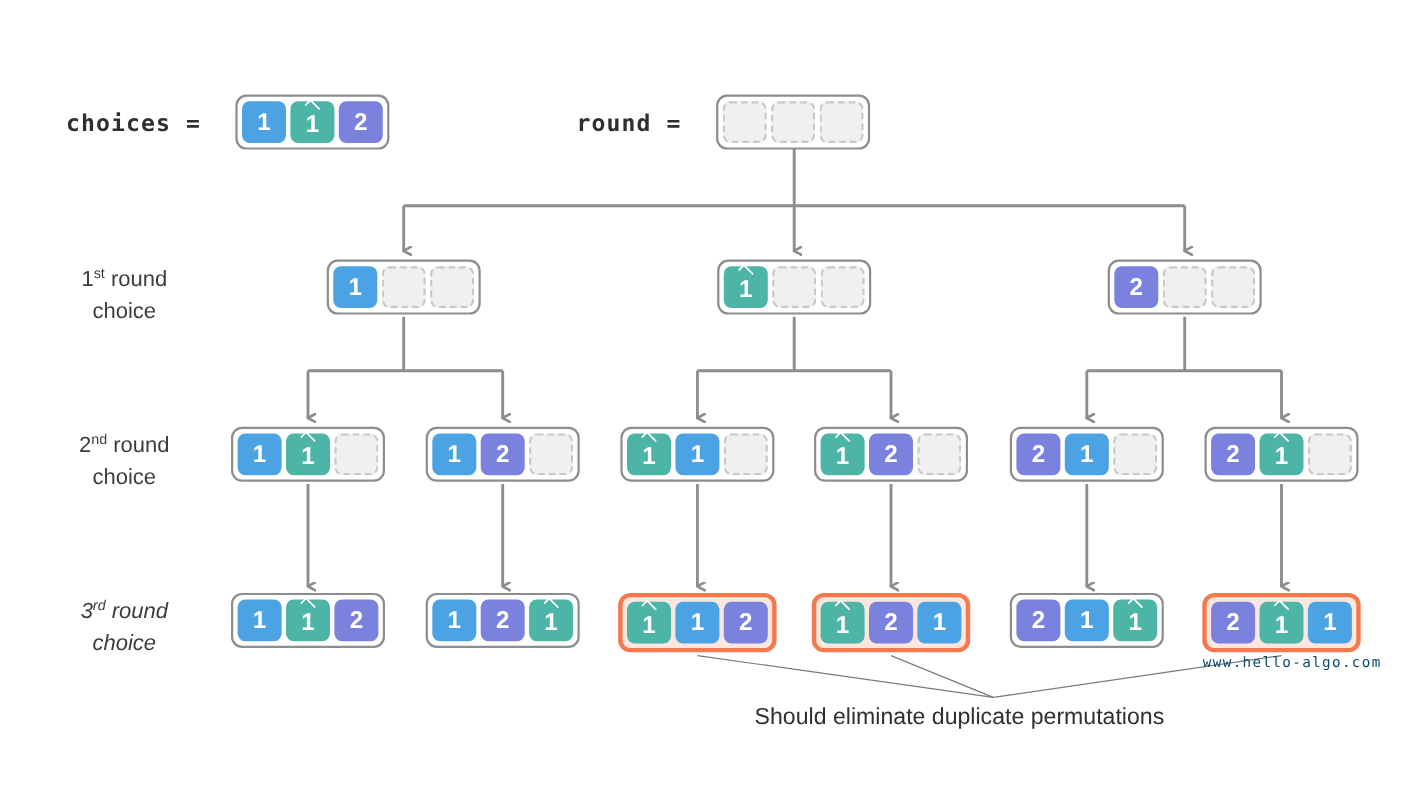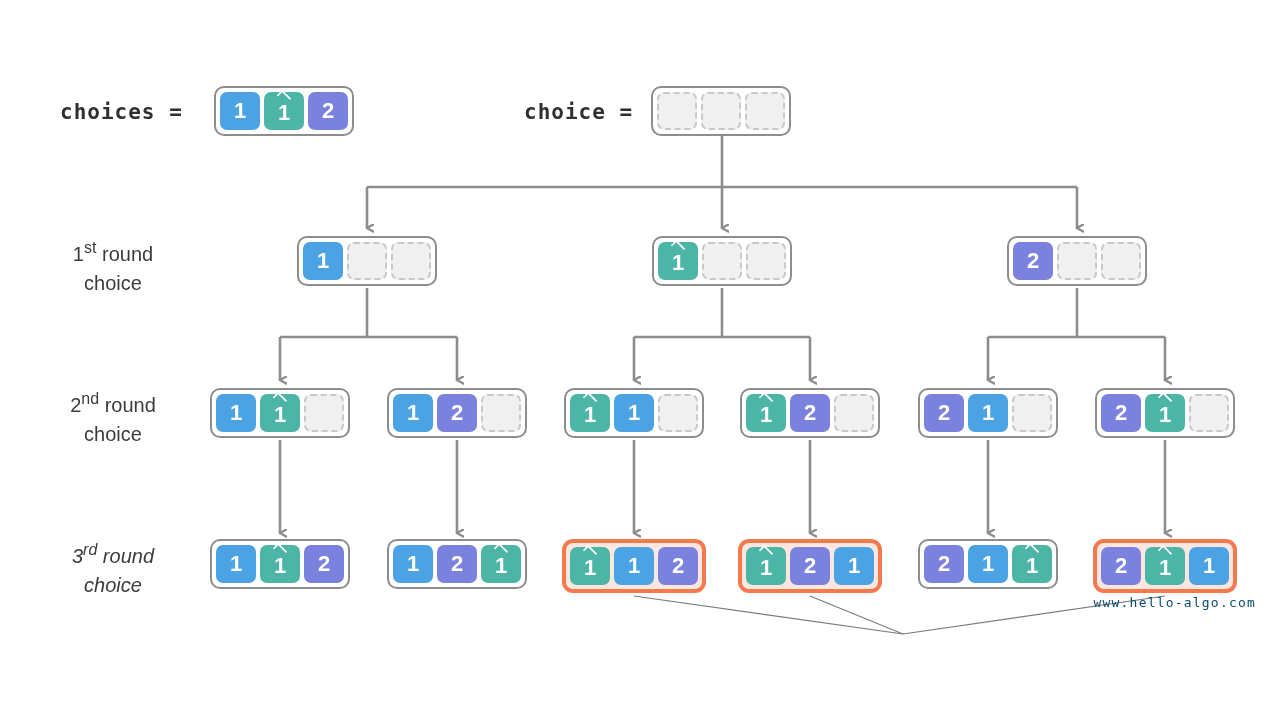--- a/index.html
+++ b/index.html
@@ -17,21 +17,21 @@
     position:absolute;
     font-family:"DejaVu Sans Mono","Liberation Mono",monospace;
     font-size:21px;font-weight:700;color:#2f2f2f;
     letter-spacing:1px;white-space:nowrap;
   }
   .row-label{
     position:absolute;
     font-size:20px;color:#3c3c3c;
     text-align:center;line-height:29px;white-space:nowrap;
   }
-  .row-label sup{font-size:16px;vertical-align:super;}
+  .row-label sup{font-size:13px;vertical-align:super;}
 
   
   .arr{
     position:absolute;
     box-sizing:border-box;
     border:2.5px solid #8d8d8d;
     border-radius:10px;
     background:#ffffff;
     padding:4px;
     display:flex;gap:4px;
@@ -142,21 +142,21 @@
         <span class="glyph">1</span>
       </div>
       <div class="cell green hat">
         <span class="glyph">1</span>
       </div>
       <div class="cell purple">
         <span class="glyph">2</span>
       </div>
     </div>
 
-  <div class="mono-label" style="left:524px;top:100px;">choice =</div>
+  <div class="mono-label" style="left:524px;top:100px;">round =</div>
 
   <div class="arr" style="left:651px;top:86px;">
       <div class="cell empty"></div>
       <div class="cell empty"></div>
       <div class="cell empty"></div>
     </div>
 
   <div class="row-label" style="left:33px;top:233px;width:160px;">
     <span>
       <span>1</span><sup>st</sup><span> round</span>
@@ -315,15 +315,16 @@
         </div>
         <div class="cell green hat">
           <span class="glyph">1</span>
         </div>
         <div class="cell blue">
           <span class="glyph">1</span>
         </div>
       </div>
     </div>
 
+  <div class="annot" style="left:686px;top:640px;">Should eliminate duplicate permutations</div>
 
   <div class="watermark">www.hello-algo.com</div>
 </div>
 
 </body></html>

